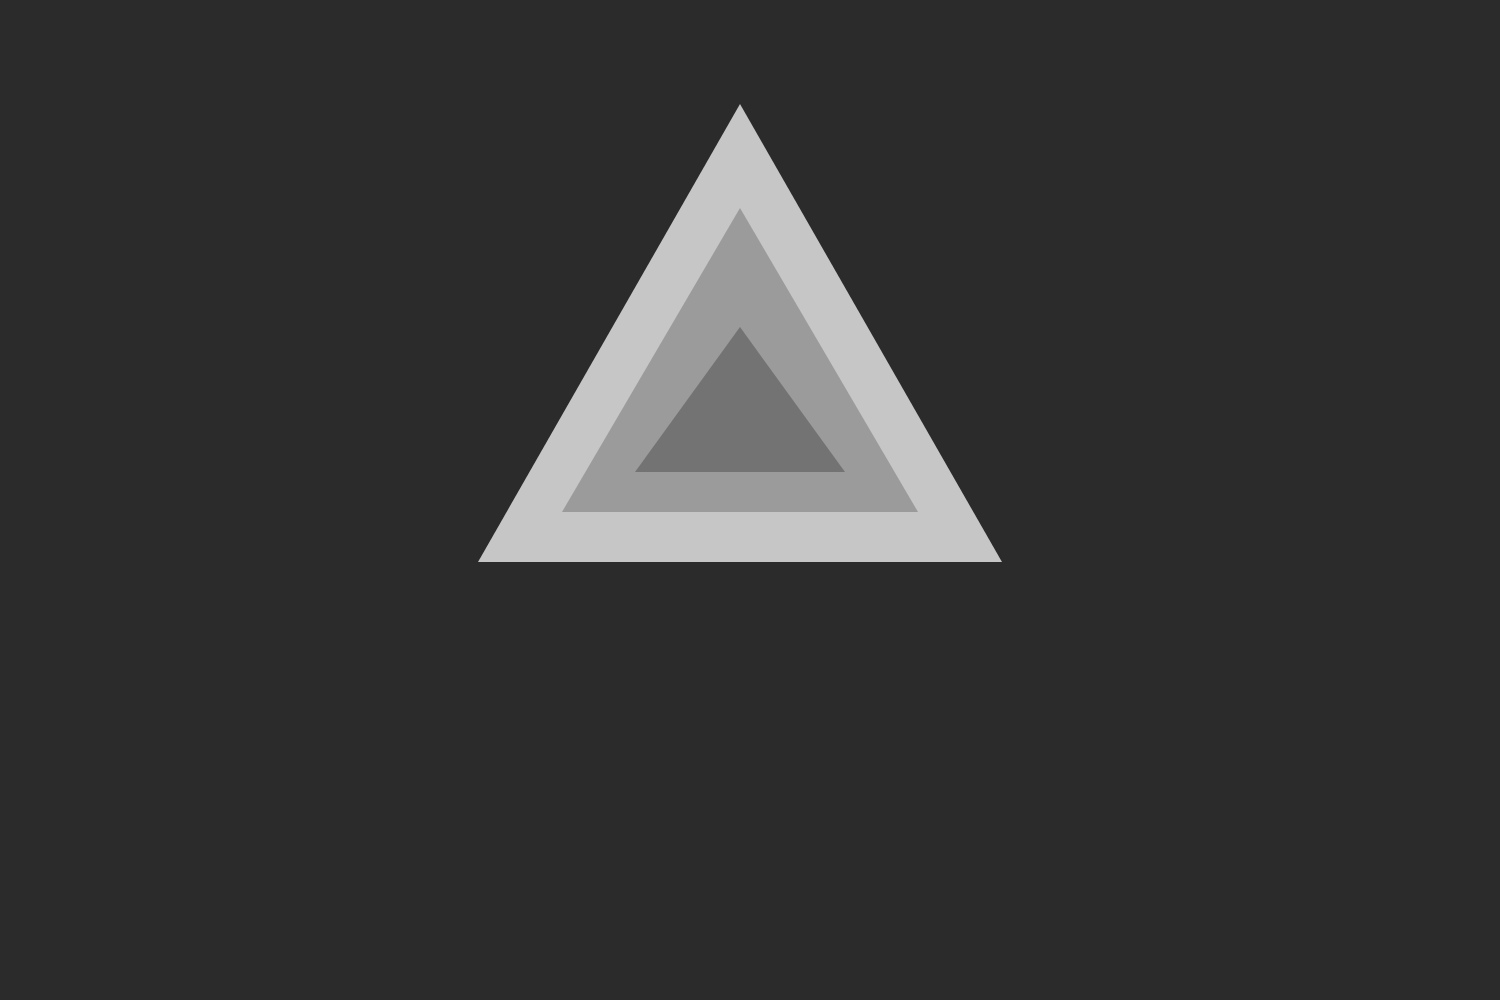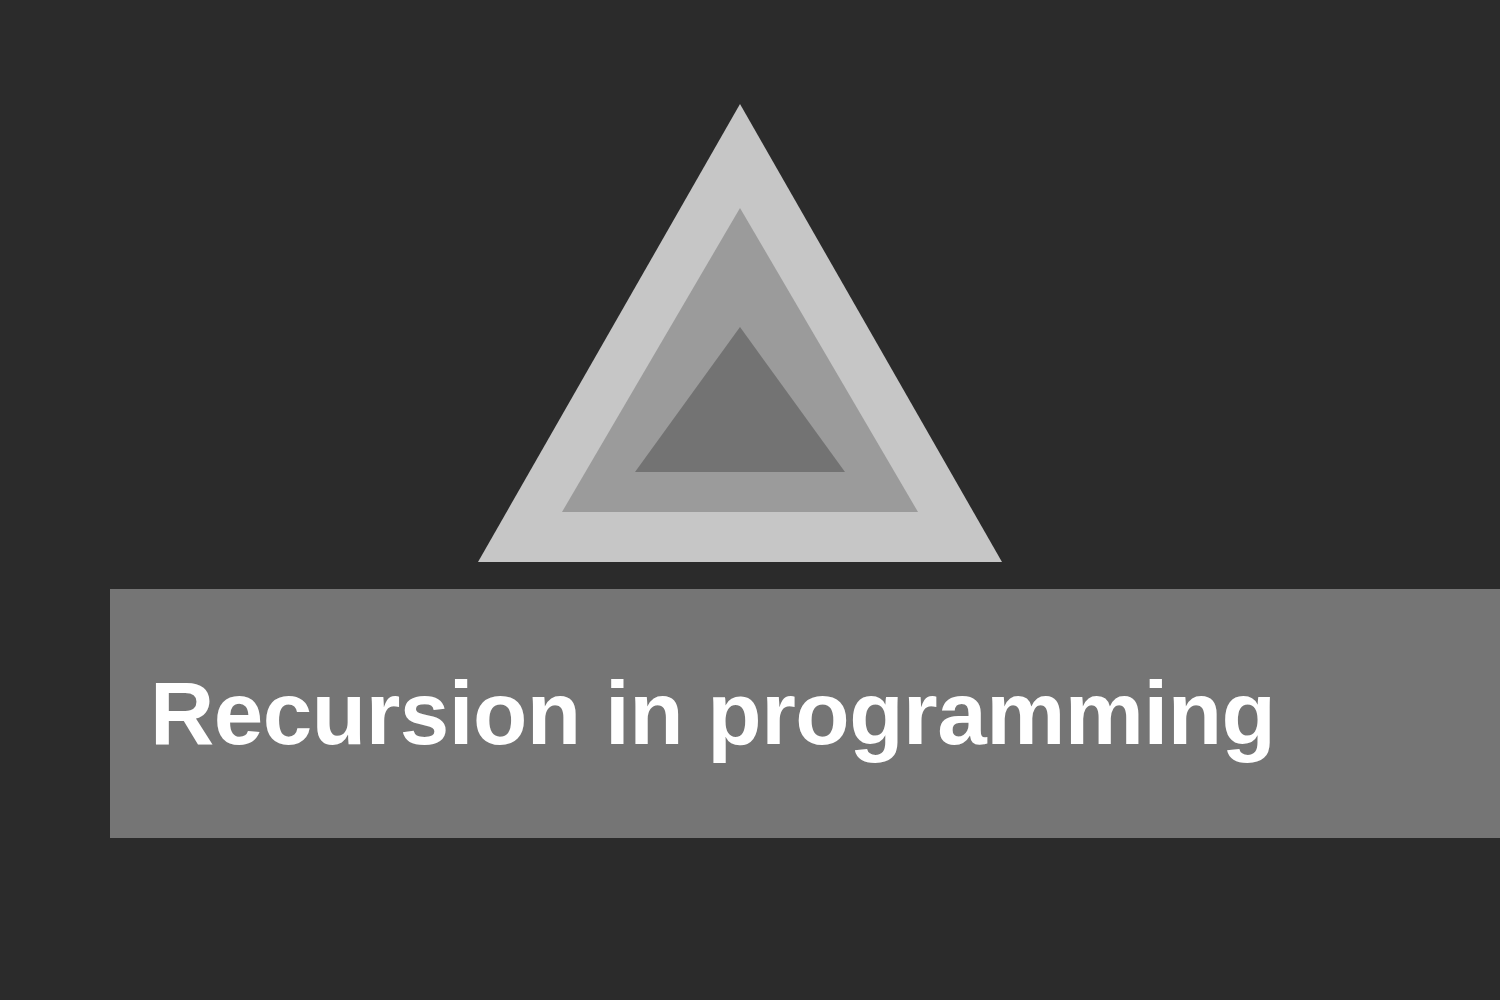--- a/index.html
+++ b/index.html
@@ -67,17 +67,14 @@
 <div id="canvas" style="background: rgb(43, 43, 43); width: 1500px; height: 1000px;">
 
   <div id="figure">
     <svg viewBox="0 0 1500 1000" xmlns="http://www.w3.org/2000/svg">
       <polygon fill="#c6c6c6" points="740,104 478,562 1002,562"></polygon>
       <polygon fill="#9b9b9b" points="740,208 562,512 918,512"></polygon>
       <polygon fill="#737373" points="740,327 635,472 845,472"></polygon>
     </svg>
   </div>
 
-  <div id="caption-banner" style="background: rgb(117, 117, 117); left: 110px; top: 589px; width: 1390px; height: 249px;">
-    <div id="caption-text" style="color: rgb(255, 255, 255); font-size: 89px; height: 249px;">Recursion in programming</div>
-  </div>
 
 </div>
 
 </body></html>

